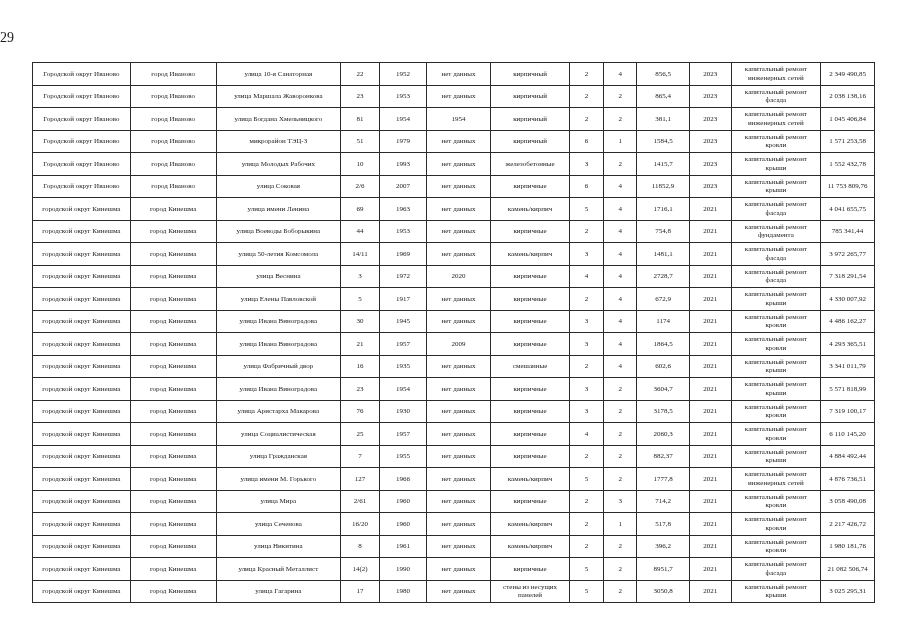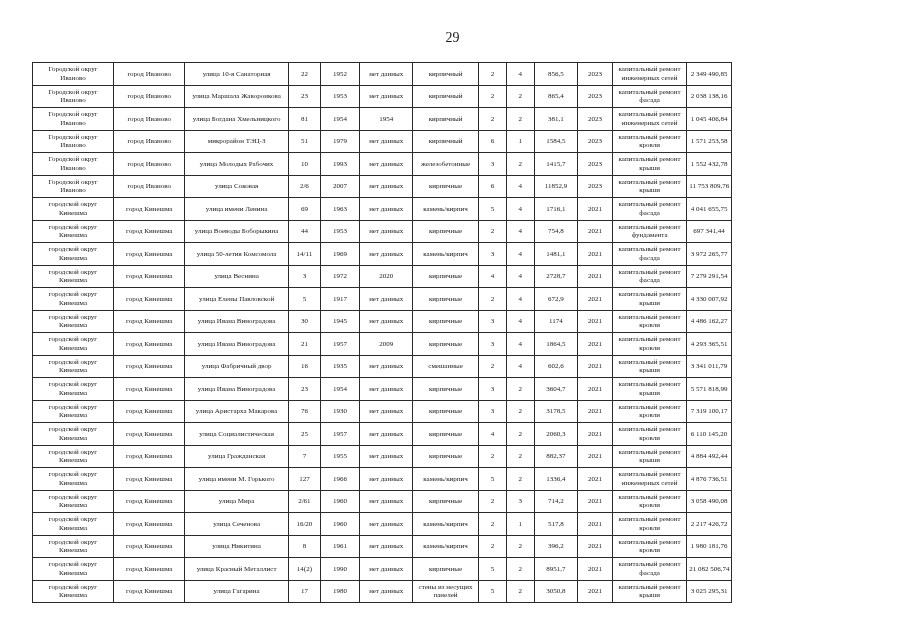--- a/index.html
+++ b/index.html
@@ -16,29 +16,28 @@
     height: 640px;
     background: #ffffff;
     font-family: "Liberation Serif", "DejaVu Serif", serif;
     color: #000000;
   }
   .page-number {
     position: absolute;
     top: 30px;
     left: 0;
     width: 100%;
-    text-align: center;
     font-size: 14px;
     color: #1a1a1a;
   }
   table.data-table {
     position: absolute;
     top: 62px;
     left: 32px;
-    width: 700px;
+    width: 843px;
     border-collapse: collapse;
     table-layout: fixed;
     font-size: 7px;
     line-height: 8.5px;
     color: #1b1b1b;
   }
   table.data-table td {
     border: 1px solid #2a2a2a;
     text-align: center;
     vertical-align: middle;
@@ -198,21 +197,21 @@
           <td>улица Воеводы Боборыкина</td>
           <td>44</td>
           <td>1953</td>
           <td>нет данных</td>
           <td>кирпичные</td>
           <td>2</td>
           <td>4</td>
           <td>754,8</td>
           <td>2021</td>
           <td>капитальный ремонт фундамента</td>
-          <td>697 341,44</td>
+          <td>785 341,44</td>
         </tr>
         <tr>
           <td>городской округ Кинешма</td>
           <td>город Кинешма</td>
           <td>улица 50-летия Комсомола</td>
           <td>14/11</td>
           <td>1969</td>
           <td>нет данных</td>
           <td>камень/кирпич</td>
           <td>3</td>
@@ -228,21 +227,21 @@
           <td>улица Веснина</td>
           <td>3</td>
           <td>1972</td>
           <td>2020</td>
           <td>кирпичные</td>
           <td>4</td>
           <td>4</td>
           <td>2728,7</td>
           <td>2021</td>
           <td>капитальный ремонт фасада</td>
-          <td>7 279 291,54</td>
+          <td>7 318 291,54</td>
         </tr>
         <tr>
           <td>городской округ Кинешма</td>
           <td>город Кинешма</td>
           <td>улица Елены Павловской</td>
           <td>5</td>
           <td>1917</td>
           <td>нет данных</td>
           <td>кирпичные</td>
           <td>2</td>
@@ -360,21 +359,21 @@
         <tr>
           <td>городской округ Кинешма</td>
           <td>город Кинешма</td>
           <td>улица имени М. Горького</td>
           <td>127</td>
           <td>1966</td>
           <td>нет данных</td>
           <td>камень/кирпич</td>
           <td>5</td>
           <td>2</td>
-          <td>1336,4</td>
+          <td>1777,8</td>
           <td>2021</td>
           <td>капитальный ремонт инженерных сетей</td>
           <td>4 876 736,51</td>
         </tr>
         <tr>
           <td>городской округ Кинешма</td>
           <td>город Кинешма</td>
           <td>улица Мира</td>
           <td>2/61</td>
           <td>1960</td>

